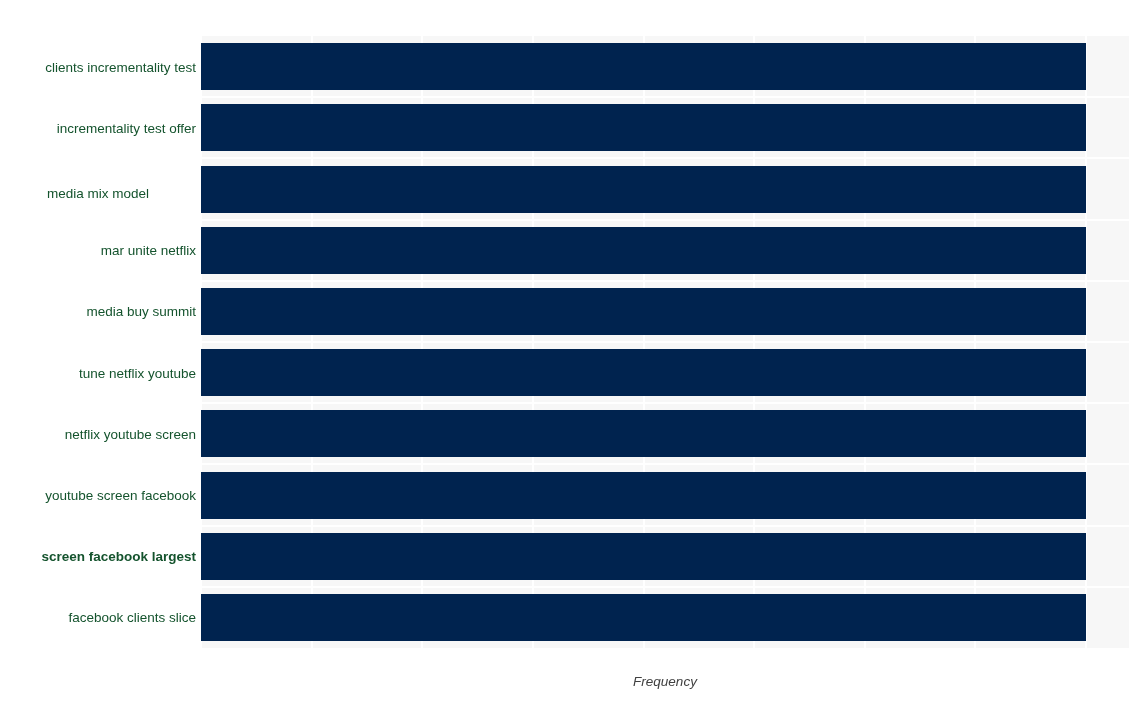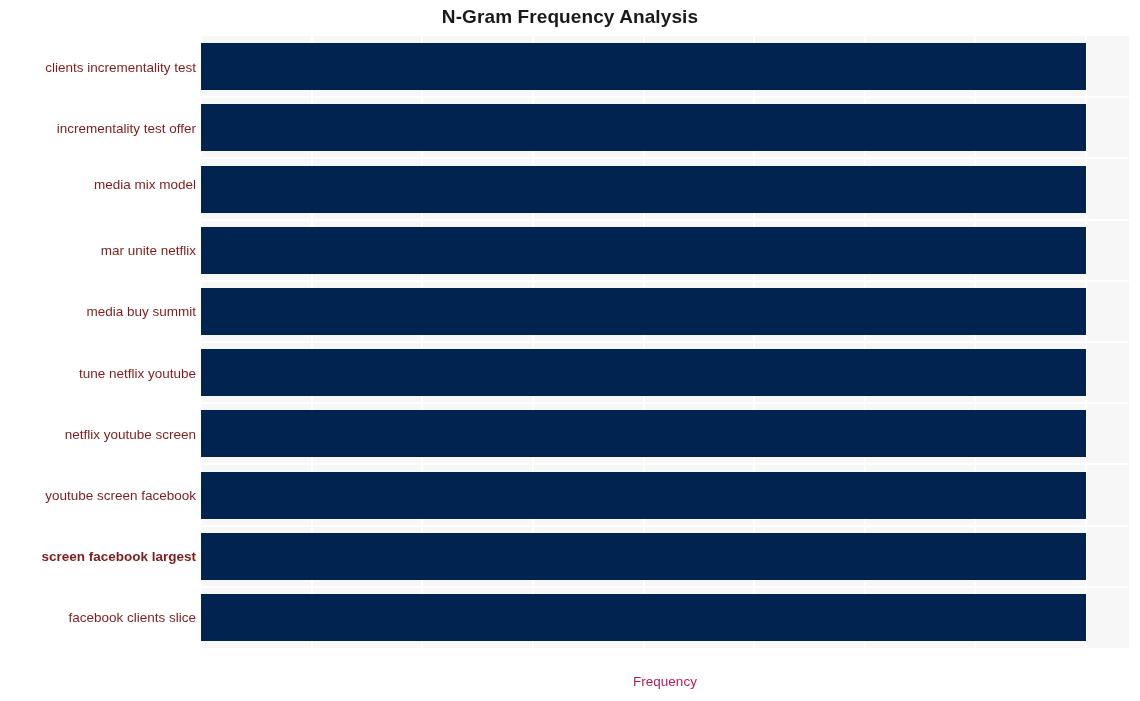--- a/index.html
+++ b/index.html
@@ -73,21 +73,21 @@
     top: 36px;
     width: 196px;
     height: 612px;
   }
   .ytick-label {
     position: absolute;
     right: 0;
     width: 196px;
     text-align: right;
     font-size: 13.5px;
-    color: #7f1d1d;
+    color: #14532d;
     white-space: nowrap;
     transform: translateY(-50%);
   }
 
   
   #xtick-layer {
     position: absolute;
     left: 201px;
     top: 652px;
     width: 928px;
@@ -102,29 +102,29 @@
     transform: translateX(-50%);
   }
 
   #xaxis-label {
     position: absolute;
     left: 201px;
     top: 674px;
     width: 928px;
     text-align: center;
     font-size: 13.5px;
-    color: #be185d;
+    color: #404040;
+    font-style: italic;
   }
 </style>
 </head>
 <body>
 
 <div id="figure">
 
-  <div id="chart-title">N-Gram Frequency Analysis</div>
 
   <div id="plot-area">
       <div class="vgrid" style="left: -1px;"></div>
       <div class="vgrid" style="left: 109.625px;"></div>
       <div class="vgrid" style="left: 220.25px;"></div>
       <div class="vgrid" style="left: 330.875px;"></div>
       <div class="vgrid" style="left: 441.5px;"></div>
       <div class="vgrid" style="left: 552.125px;"></div>
       <div class="vgrid" style="left: 662.75px;"></div>
       <div class="vgrid" style="left: 773.375px;"></div>
@@ -146,21 +146,21 @@
       <div class="bar" title="tune netflix youtube: 2" style="top: 313.1px; height: 47px; width: 885px; background: rgb(0, 35, 79);"></div>
       <div class="bar" title="netflix youtube screen: 2" style="top: 374.3px; height: 47px; width: 885px; background: rgb(0, 35, 79);"></div>
       <div class="bar" title="youtube screen facebook: 2" style="top: 435.5px; height: 47px; width: 885px; background: rgb(0, 35, 79);"></div>
       <div class="bar" title="screen facebook largest: 2" style="top: 496.7px; height: 47px; width: 885px; background: rgb(0, 35, 79);"></div>
       <div class="bar" title="facebook largest slice: 2" style="top: 557.9px; height: 47px; width: 885px; background: rgb(0, 35, 79);"></div>
     </div>
 
   <div id="ytick-layer">
       <div class="ytick-label" style="top: 30.6px;">clients incrementality test</div>
       <div class="ytick-label" style="top: 91.8px;">incrementality test offer</div>
-      <div class="ytick-label" style="top: 148px;">media mix model</div>
+      <div class="ytick-label" style="top: 157px; text-align: center;">media mix model</div>
       <div class="ytick-label" style="top: 214.2px;">mar unite netflix</div>
       <div class="ytick-label" style="top: 275.4px; text-align: right;">media buy summit</div>
       <div class="ytick-label" style="top: 336.6px;">tune netflix youtube</div>
       <div class="ytick-label" style="top: 397.8px;">netflix youtube screen</div>
       <div class="ytick-label" style="top: 459px;">youtube screen facebook</div>
       <div class="ytick-label" style="top: 520.2px; font-weight: bold;">screen facebook largest</div>
       <div class="ytick-label" style="top: 581.4px;">facebook clients slice</div>
     </div>
 
 

